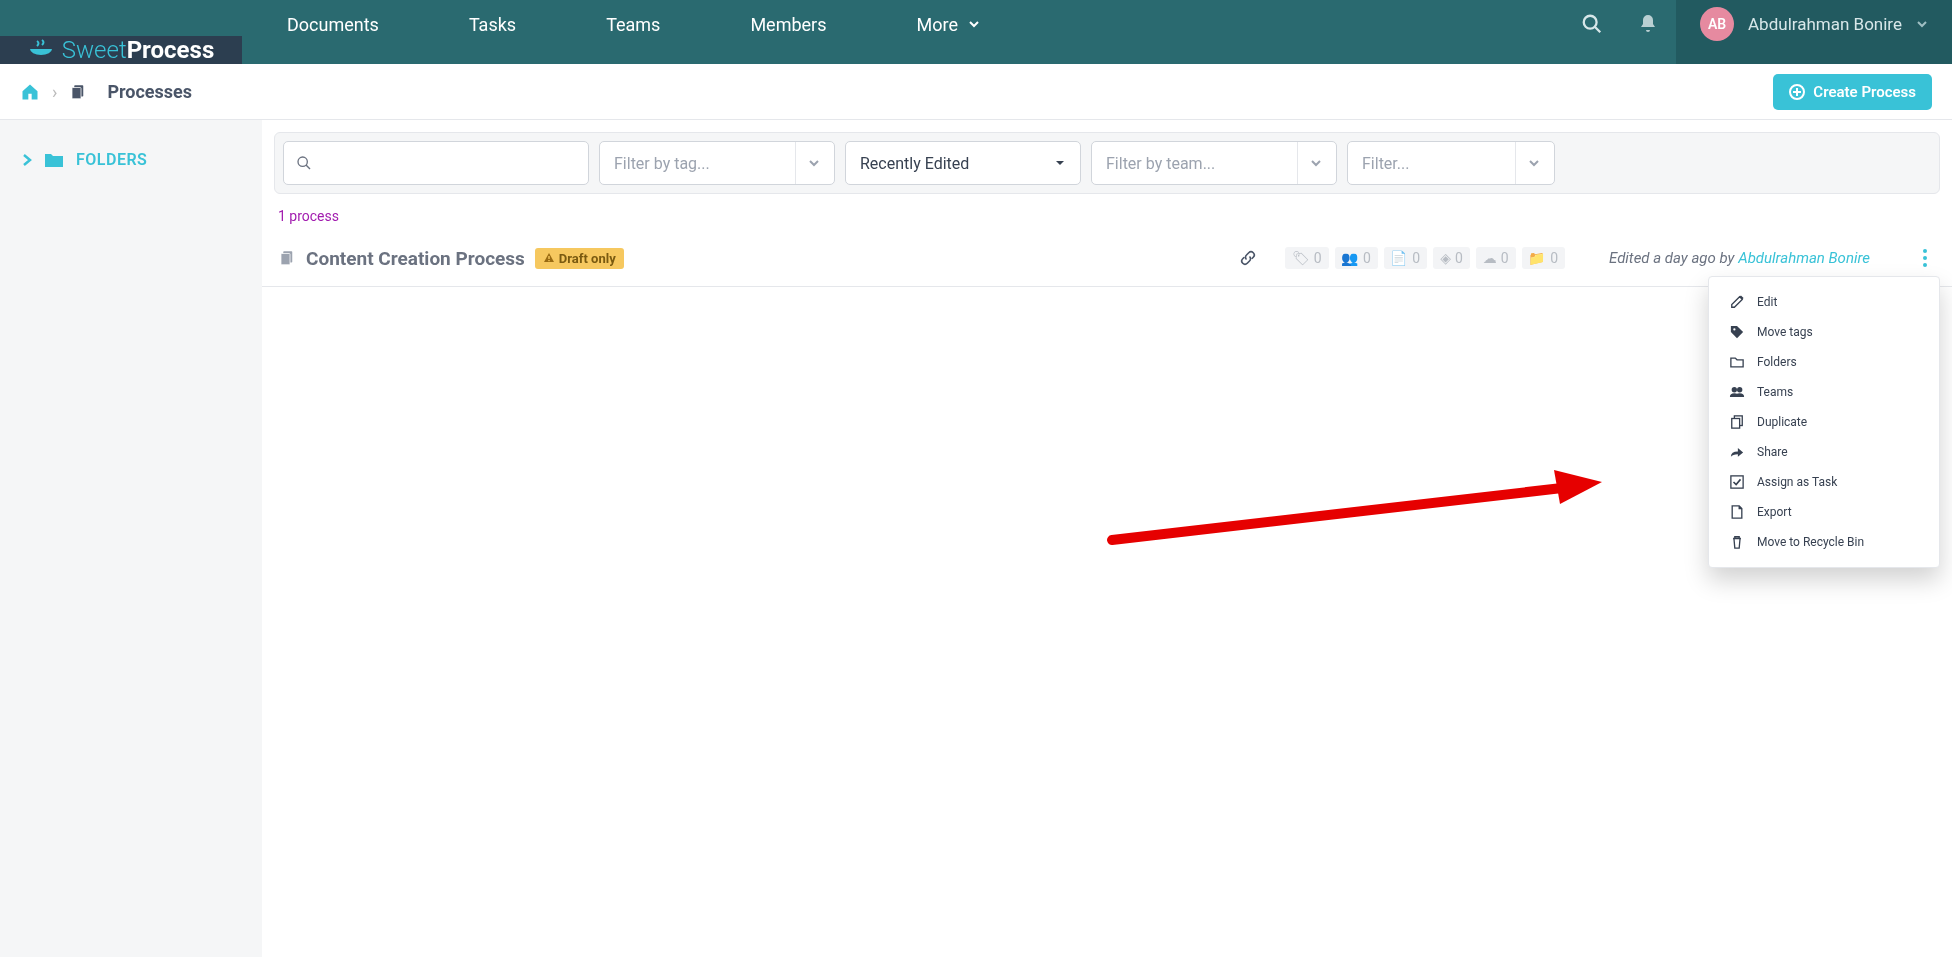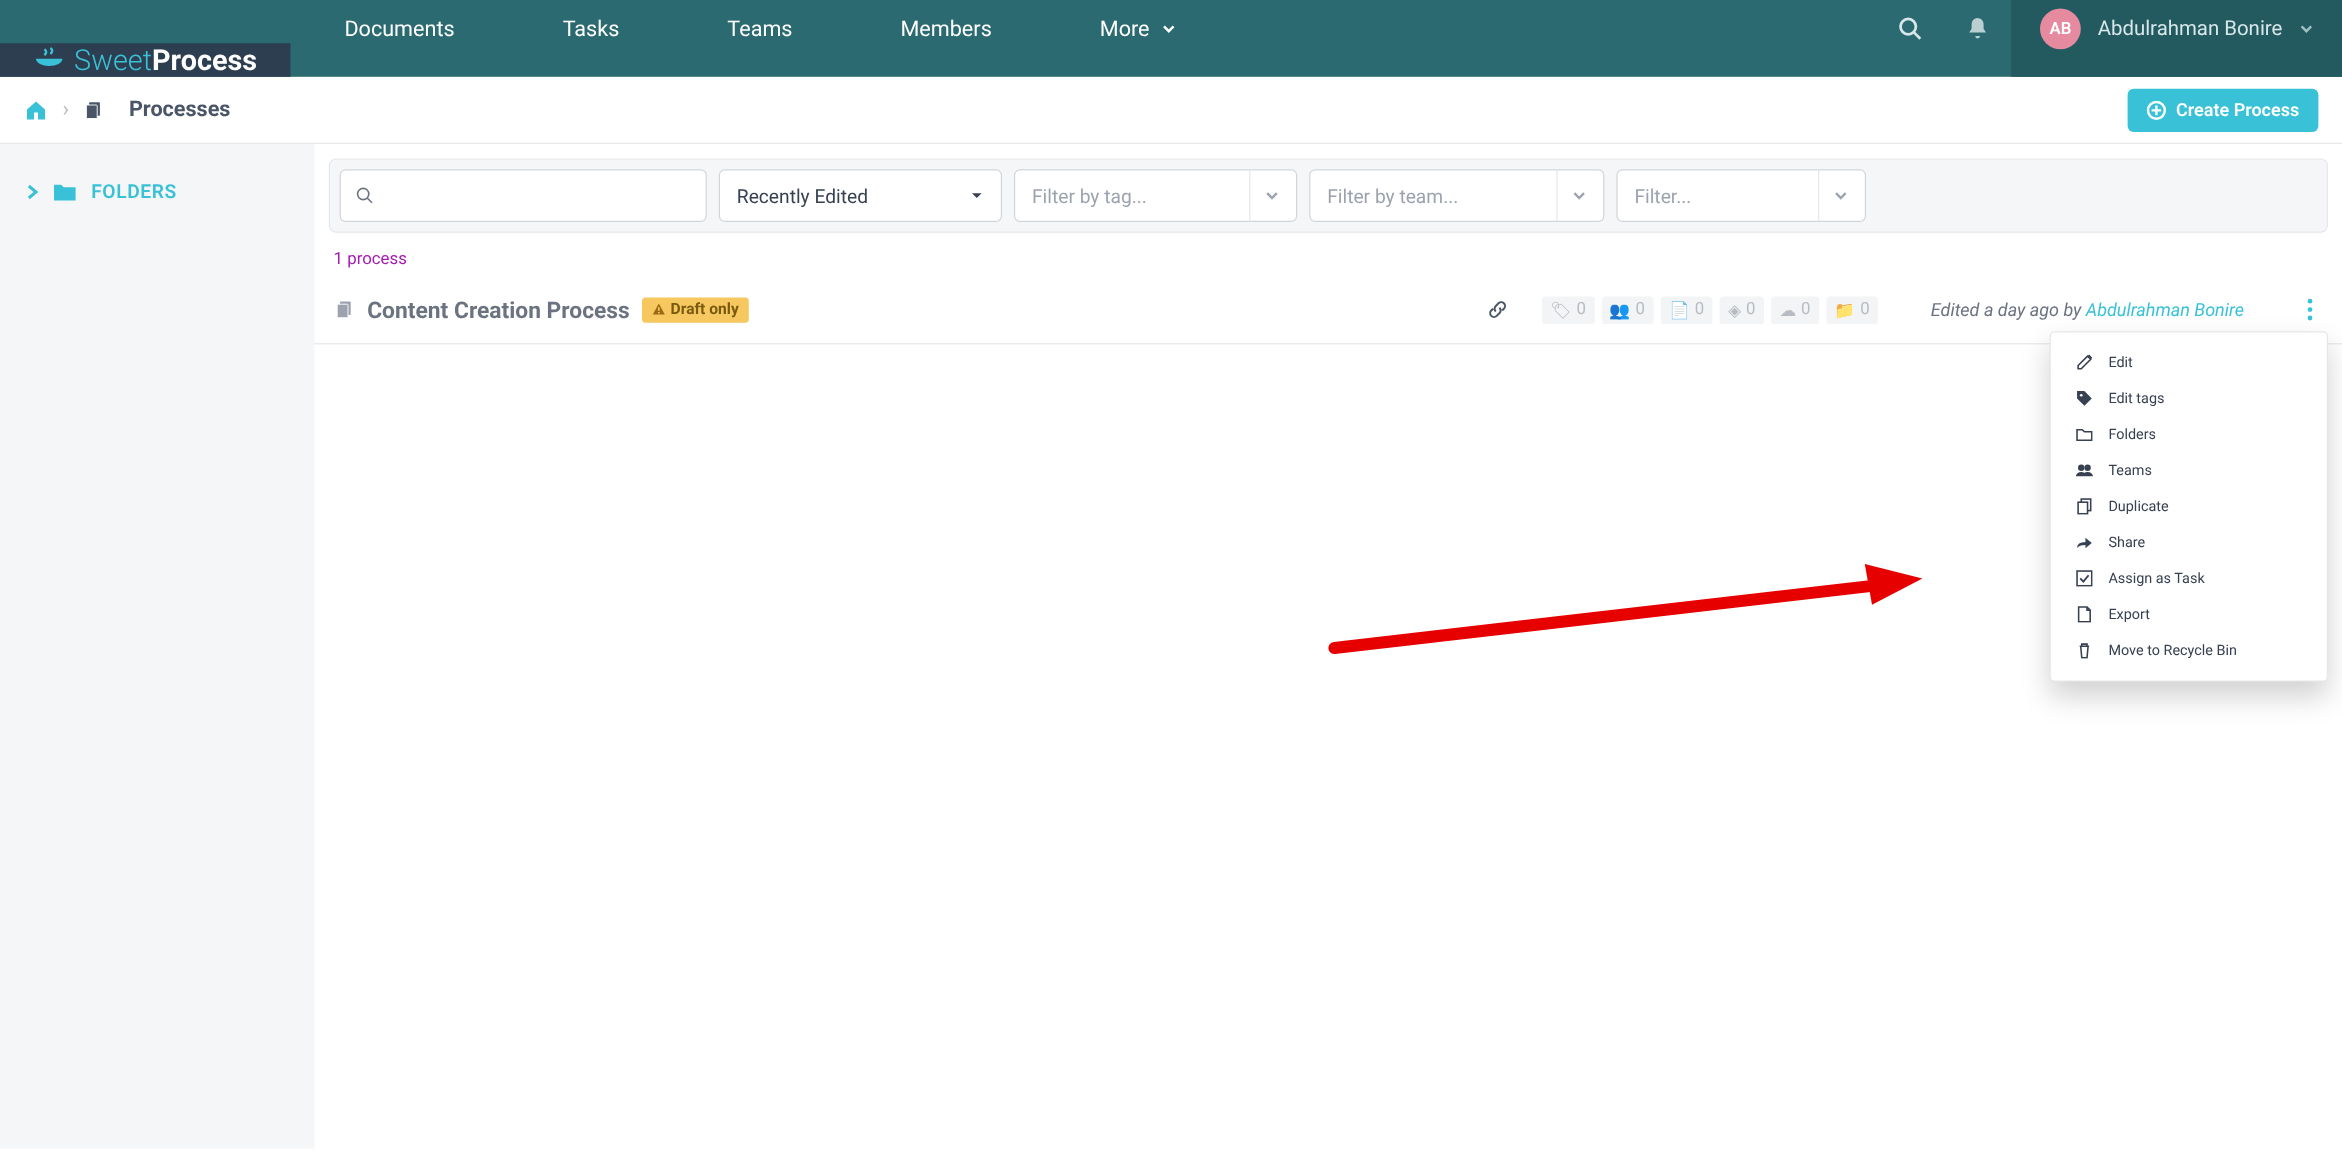--- a/index.html
+++ b/index.html
@@ -190,33 +190,33 @@
 
     <div class="filter-wrap">
       <div class="search-box">
         <span>
             <svg width="16" height="16" viewBox="0 0 24 24">
               <circle cx="10" cy="10" r="7" stroke="#6b7280" stroke-width="2" fill="none"></circle>
               <line x1="15" y1="15" x2="21" y2="21" stroke="#6b7280" stroke-width="2"></line>
             </svg>
           </span>
       </div>
+      <div class="select-box tag">
+        <span>Filter by tag...</span>
+        <span class="select-chev">
+            <svg width="12" height="12" viewBox="0 0 12 12">
+              <path d="M2 4 L6 8 L10 4" stroke="#9ca3af" stroke-width="2" fill="none"></path>
+            </svg>
+          </span>
+      </div>
       <div class="select-box sort">
         <span>Recently Edited</span>
         <span class="sort-chev">
             <svg width="12" height="12" viewBox="0 0 12 12">
               <path d="M2 4 L6 8 L10 4" fill="#374151"></path>
-            </svg>
-          </span>
-      </div>
-      <div class="select-box tag">
-        <span>Filter by tag...</span>
-        <span class="select-chev">
-            <svg width="12" height="12" viewBox="0 0 12 12">
-              <path d="M2 4 L6 8 L10 4" stroke="#9ca3af" stroke-width="2" fill="none"></path>
             </svg>
           </span>
       </div>
       <div class="select-box team">
         <span>Filter by team...</span>
         <span class="select-chev">
             <svg width="12" height="12" viewBox="0 0 12 12">
               <path d="M2 4 L6 8 L10 4" stroke="#9ca3af" stroke-width="2" fill="none"></path>
             </svg>
           </span>
@@ -305,21 +305,21 @@
           </span>
           <span>Edit</span>
         </div>
       <div class="dropdown-item">
           <span class="di-ico">
             <svg width="14" height="14" viewBox="0 0 16 16">
               <path d="M1 1 h7 l7 7 -7 7 -7-7 Z" fill="#374151"></path>
               <circle cx="5" cy="5" r="1.3" fill="#fff"></circle>
             </svg>
           </span>
-          <span>Edit tags</span>
+          <span>Move tags</span>
         </div>
       <div class="dropdown-item">
           <span class="di-ico">
             <svg width="14" height="12" viewBox="0 0 16 13">
               <path d="M1 2 h5 l2 2 h7 v8 H1 Z" fill="none" stroke="#374151" stroke-width="1.5"></path>
             </svg>
           </span>
           <span>Folders</span>
         </div>
       <div class="dropdown-item">

